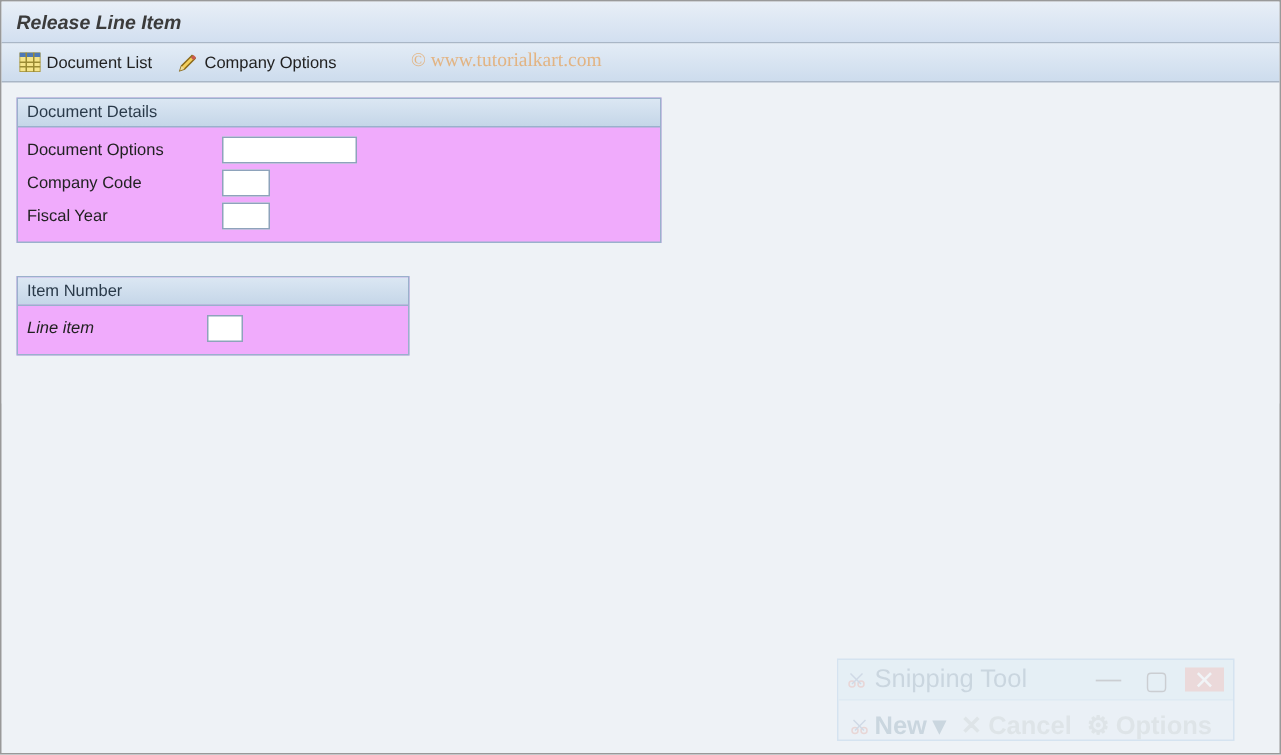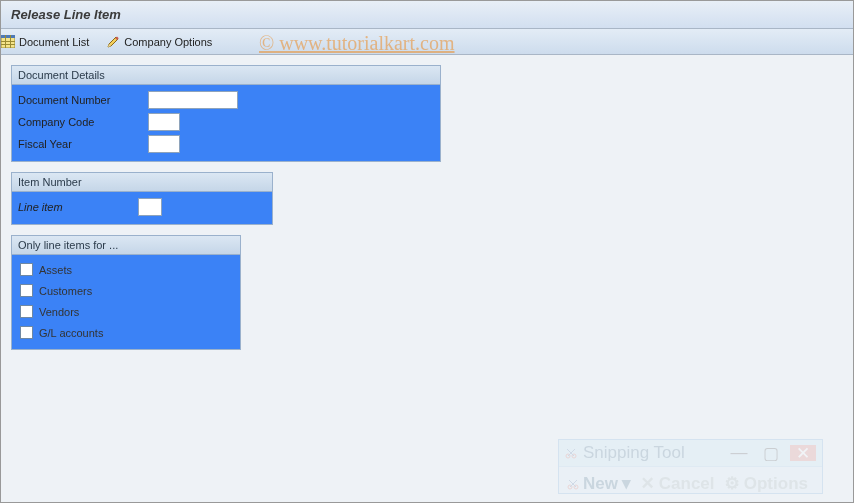--- a/index.html
+++ b/index.html
@@ -21,53 +21,52 @@
     }
     .titlebar h1 {
       font-size: 13px;
       font-style: italic;
       font-weight: bold;
       color: #3b3b3b;
     }
     .toolbar {
       background: linear-gradient(to bottom, #e3ecf6 0%, #cddced 100%);
       border-bottom: 1px solid #a9b6c6;
-      padding: 6px 0;
+      padding: 6px 12px;
       display: flex;
       gap: 18px;
       align-items: center;
       position: relative;
     }
     .toolbar .item {
       display: flex;
       align-items: center;
       gap: 4px;
       cursor: pointer;
       color: #222;
     }
     .icon { display: inline-flex; }
     .watermark {
       position: absolute;
-      left: 258px;
+      left: 273px;
       top: 3px;
-      font-size: 20px;
+      font-size: 13px;
       color: rgba(235,140,40,0.55);
       font-family: "Times New Roman", serif;
       pointer-events: none;
       user-select: none;
-      text-decoration: underline;
     }
     .content {
       padding: 10px;
       background: #eef2f6;
     }
     .groupbox {
       border: 1px solid #9ab1cc;
-      background: #3b82f6;
-      margin-bottom: 10px;
+      background: #f0abfc;
+      margin-bottom: 22px;
     }
     .groupbox.g1 { width: 430px; }
     .groupbox.g2 { width: 262px; }
     .groupbox.g3 { width: 230px; }
     .groupbox .gb-title {
       background: linear-gradient(to bottom, #dbe7f3 0%, #c5d6e8 100%);
       border-bottom: 1px solid #9ab1cc;
       padding: 3px 6px;
       color: #2a3a4a;
     }
@@ -174,21 +173,21 @@
   </div>
   <div class="watermark">© www.tutorialkart.com</div>
 </div>
 
 <div class="content">
 
   <div class="groupbox g1">
     <div class="gb-title">Document Details</div>
     <div class="gb-body">
       <div class="row">
-        <span class="lbl">Document Number</span>
+        <span class="lbl">Document Options</span>
         <input type="text" class="inp-long" value="" style="">
       </div>
       <div class="row">
         <span class="lbl">Company Code</span>
         <input type="text" class="inp-short" value="" style="">
       </div>
       <div class="row">
         <span class="lbl">Fiscal Year</span>
         <input type="text" class="inp-short" value="" style="">
       </div>
@@ -198,41 +197,20 @@
   <div class="groupbox g2">
     <div class="gb-title">Item Number</div>
     <div class="gb-body">
       <div class="row">
         <span class="lbl">Line item</span>
         <input type="text" class="inp-tiny" value="" style="">
       </div>
     </div>
   </div>
 
-  <div class="groupbox g3">
-    <div class="gb-title">Only line items for ...</div>
-    <div class="gb-body">
-      <div class="chk-row">
-        <div class="chk"></div>
-        <span>Assets</span>
-      </div>
-      <div class="chk-row">
-        <div class="chk"></div>
-        <span>Customers</span>
-      </div>
-      <div class="chk-row">
-        <div class="chk"></div>
-        <span>Vendors</span>
-      </div>
-      <div class="chk-row">
-        <div class="chk"></div>
-        <span>G/L accounts</span>
-      </div>
-    </div>
-  </div>
 
 </div>
 
 <div class="snip">
   <div class="title">
     <span class="icon">
       <svg width="12" height="12" viewBox="0 0 12 12">
           <circle cx="3" cy="9" r="2" fill="none" stroke="#d05a4a"></circle>
           <circle cx="9" cy="9" r="2" fill="none" stroke="#d05a4a"></circle>
           <line x1="2" y1="2" x2="9" y2="9" stroke="#4a6fa0"></line>

